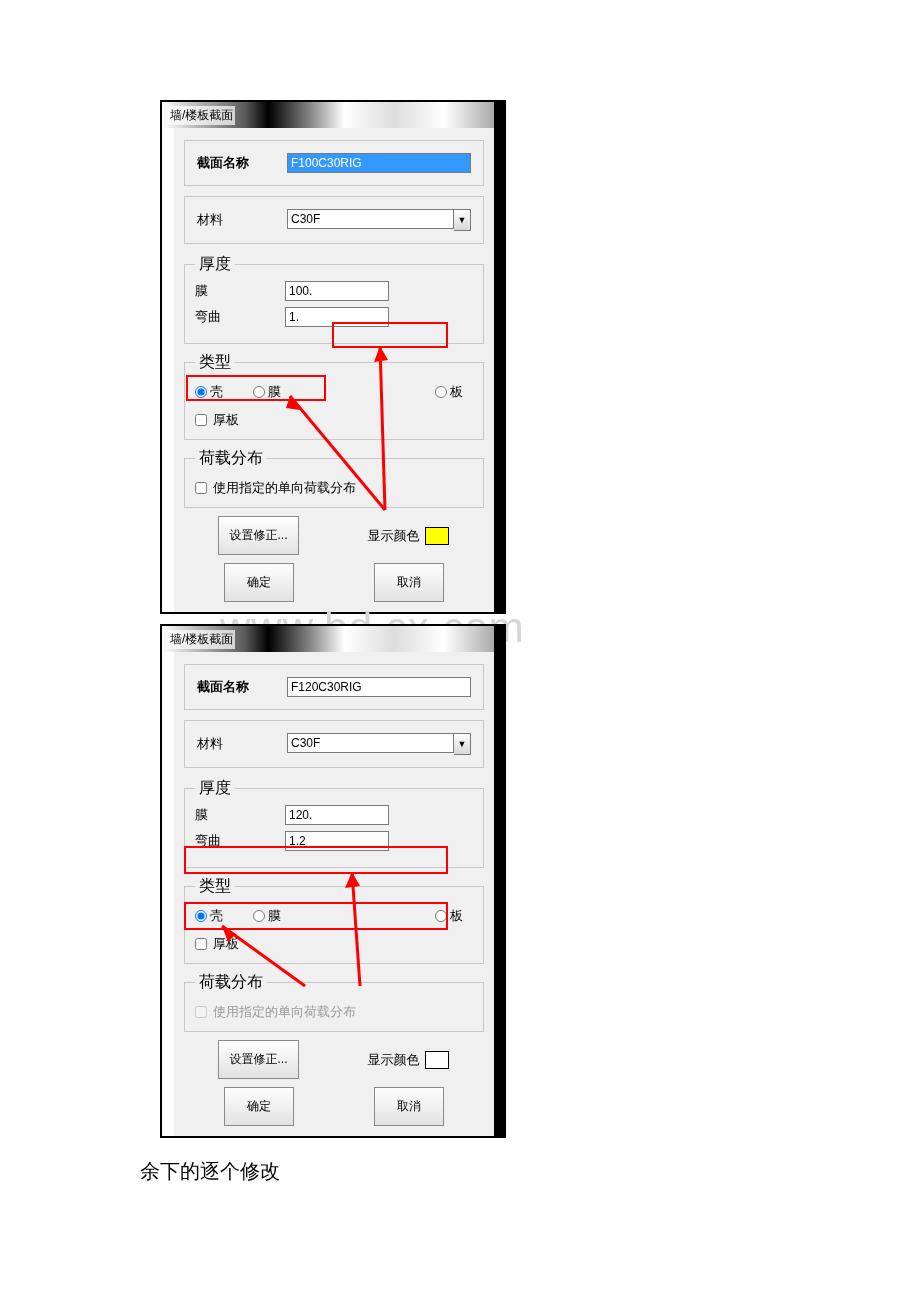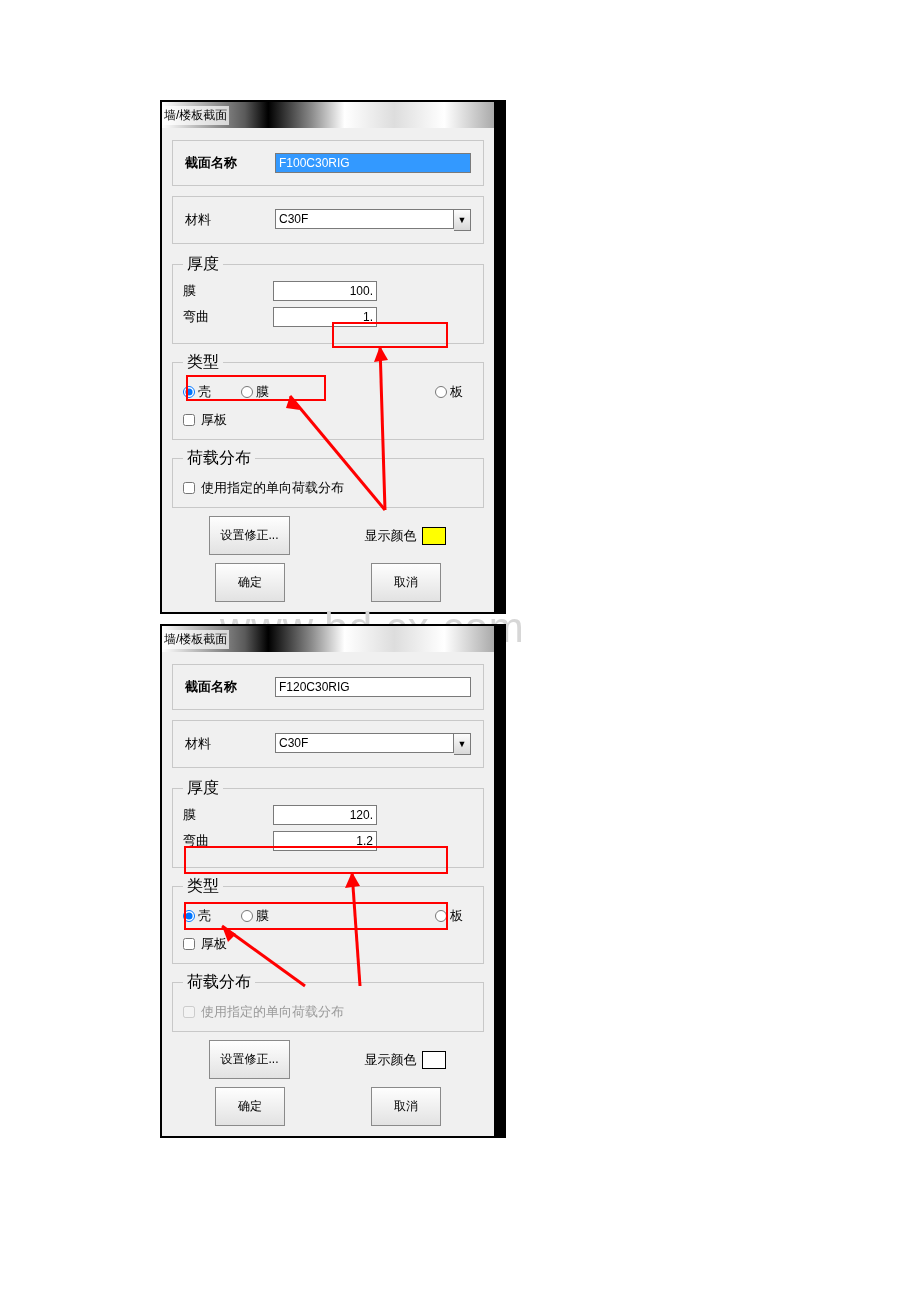--- a/index.html
+++ b/index.html
@@ -23,30 +23,32 @@
     padding: 0;
     background: #fff;
     position: relative;
   }
   .titlebar {
     height: 26px;
     background: linear-gradient(to bottom, #fdfdfd 0%, #e8e8e8 20%, #6a6a6a 45%, #000 50%, #6a6a6a 55%, #e8e8e8 80%, #fdfdfd 100%);
     background: linear-gradient(to right, #fff 0%, #5a5a5a 25%, #000 32%, #8a8a8a 45%, #ffffff 55%, #ddd 70%, #fff 85%, #aaa 100%);
     display: flex;
     align-items: center;
+    padding-left: 6px;
     color: #000;
     font-size: 12px;
   }
   .titlebar span {
     background: rgba(255,255,255,0.7);
     padding: 1px 2px;
   }
   .dialog-body {
     background: #f0f0f0;
     padding: 12px 10px 10px 10px;
+    margin-left: 12px;
   }
   .field-box {
     border: 1px solid #c8c8c8;
     background: #f0f0f0;
     padding: 12px 12px;
     margin-bottom: 10px;
     position: relative;
   }
   .row {
     display: flex;
@@ -160,21 +162,21 @@
   }
   .footer-text {
     margin: 20px 0 0 -20px;
     font-size: 20px;
     font-family: "SimSun", serif;
   }
   .disabled-text { color:#9a9a9a; }
   .thick-group { padding-left: 16px; padding-right: 16px; }
   .thick-group .row { margin-bottom:6px; }
   .thick-group .label { width:90px; font-weight:normal; }
-  .thick-group .text-input { max-width:96px; flex:0 0 96px;text-align:right; }
+  .thick-group .text-input { max-width:96px; flex:0 0 96px; }
 </style>
 </head>
 <body>
 
 <div class="page">
 
   <div class="dialog-wrap">
     <div class="side-shadow"></div>
     <div class="dialog-border">
       <div class="titlebar">
@@ -355,14 +357,15 @@
     <div class="red-box" style="left:24px;top:222px;width:260px;height:24px"></div>
     <div class="red-box" style="left:24px;top:278px;width:260px;height:24px"></div>
     <svg class="arrow" style="left:0;top:0" width="336" height="500">
       <line x1="145" y1="362" x2="62" y2="302"></line>
       <polygon points="62,302 76,310 68,318"></polygon>
       <line x1="200" y1="362" x2="192" y2="248"></line>
       <polygon points="192,248 185,264 200,262"></polygon>
     </svg>
   </div>
 
+  <div class="footer-text">余下的逐个修改</div>
 
 </div>
 
 </body></html>

